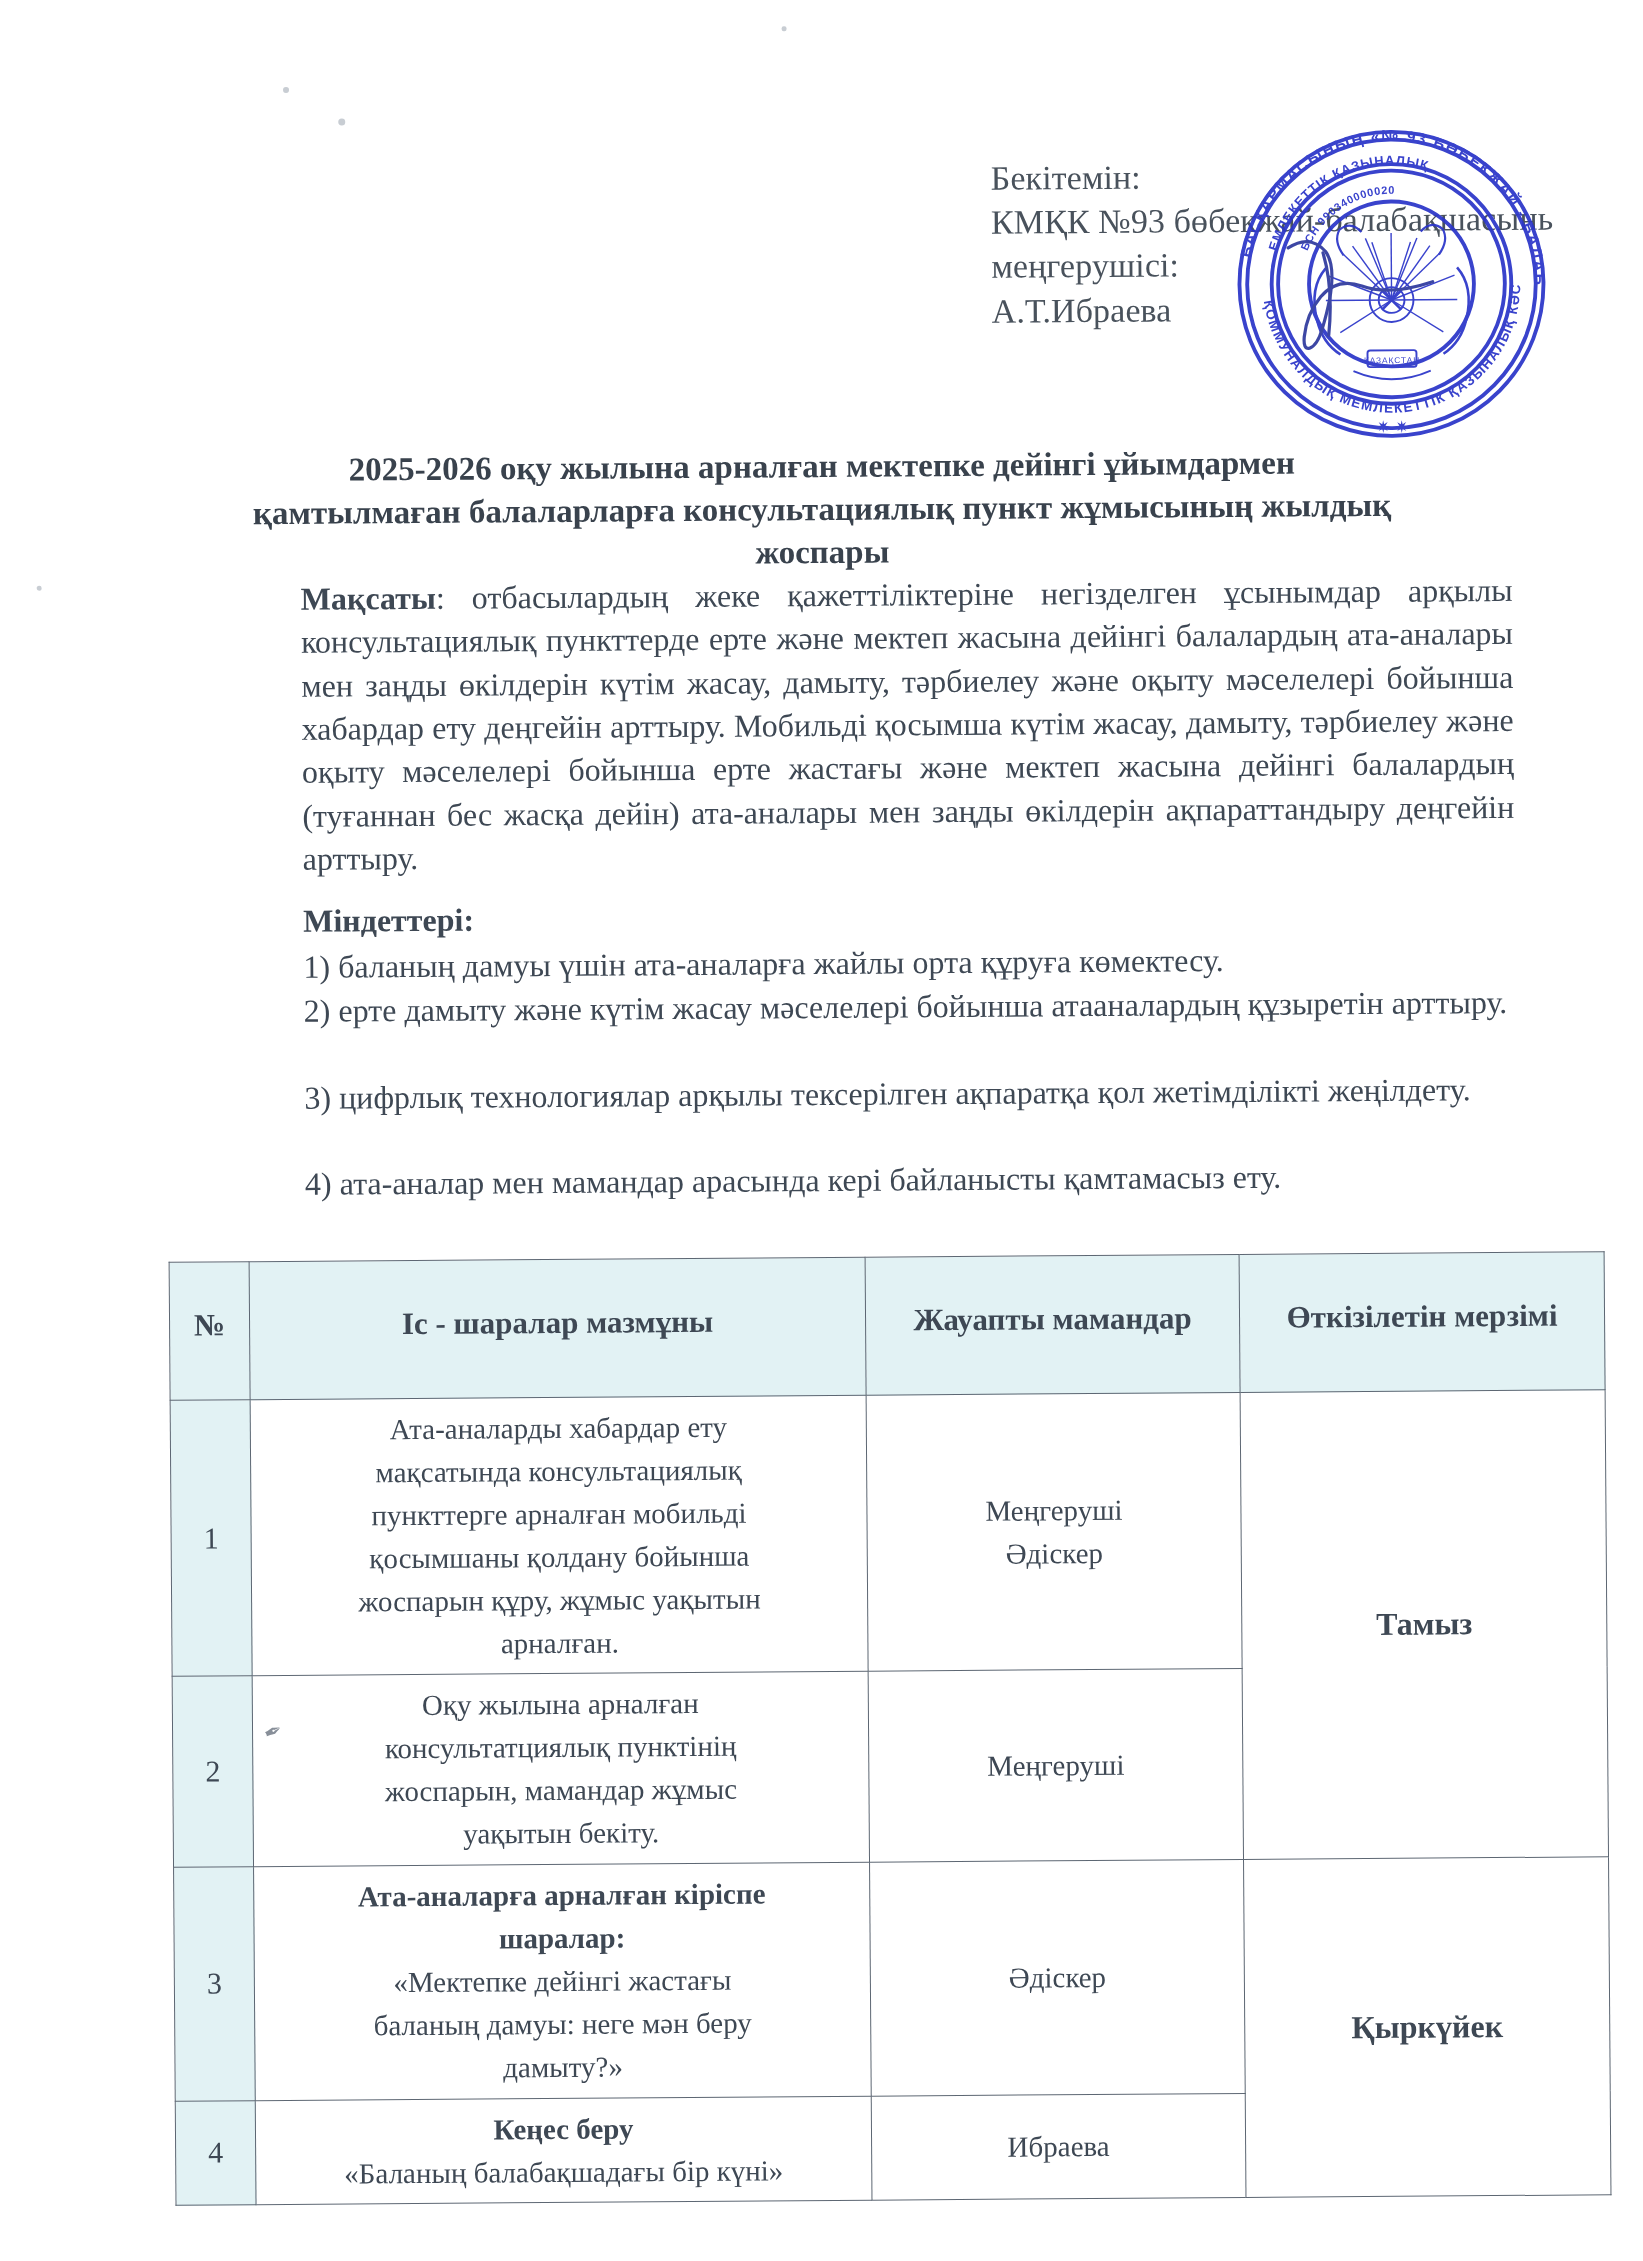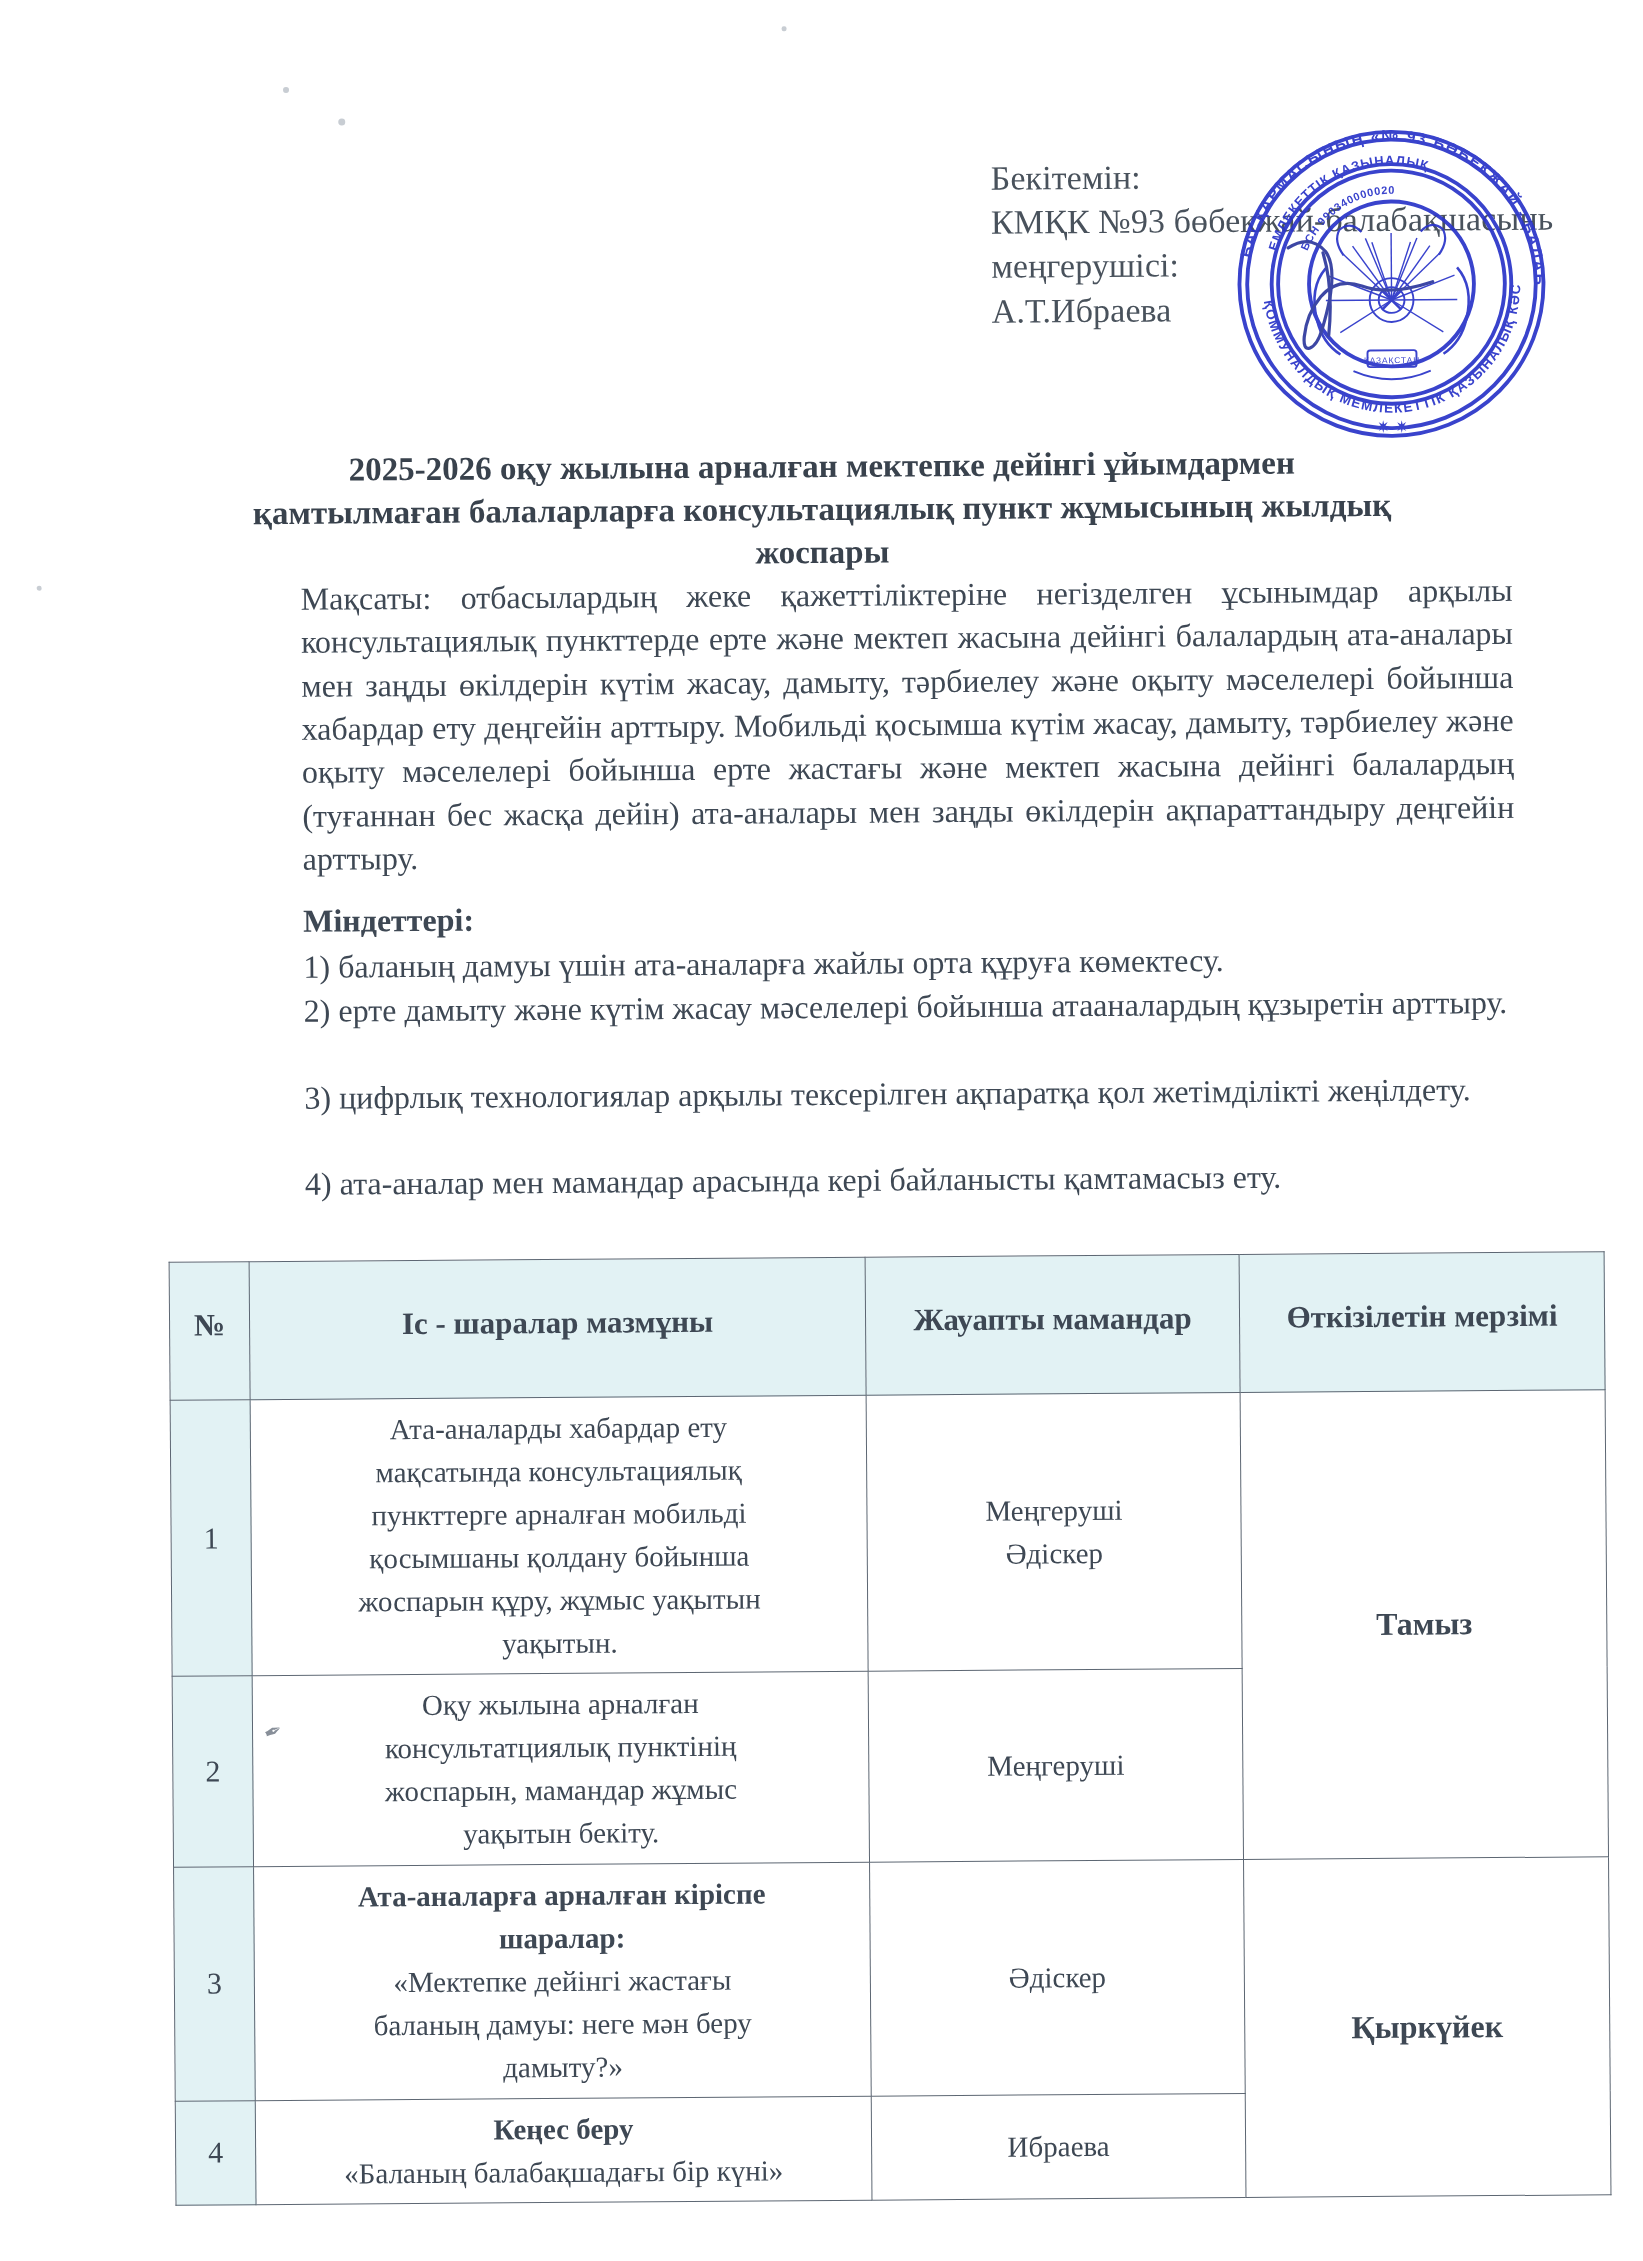--- a/index.html
+++ b/index.html
@@ -69,21 +69,21 @@
   .para {
     position: absolute;
     left: 303px;
     width: 1212px;
     font-size: 32px;
     line-height: 1.355;
     text-align: justify;
     text-justify: inter-word;
     color: #3e4854;
   }
-  .para b { font-weight: normal; }
+  .para b { font-weight: bold; }
   .p-goal  { top: 574px; }
   .p-tasks-h { top: 896px; font-weight: bold; font-size: 32px; }
   .p-t1 { top: 942px; text-align: left; }
   .p-t2 { top: 986px; }
   .p-t3 { top: 1073px; }
   .p-t4 { top: 1159px; text-align: left; }
 
   
   .tbl-wrap {
     position: absolute;
@@ -253,21 +253,21 @@
       <tbody>
 
         <tr>
           <td class="no-cell">1</td>
           <td class="act-cell">
             <span>Ата-аналарды хабардар ету</span><br>
             <span>мақсатында консультациялық</span><br>
             <span>пункттерге арналған мобильді</span><br>
             <span>қосымшаны қолдану бойынша</span><br>
             <span>жоспарын құру, жұмыс уақытын</span><br>
-            <span>уақытын.</span>
+            <span>арналған.</span>
           </td>
           <td class="resp-cell">
             <span>Меңгеруші</span><br>
             <span>Әдіскер</span>
           </td>
           <td class="date-cell" rowspan="2">Тамыз</td>
         </tr>
 
         <tr>
           <td class="no-cell">2</td>

